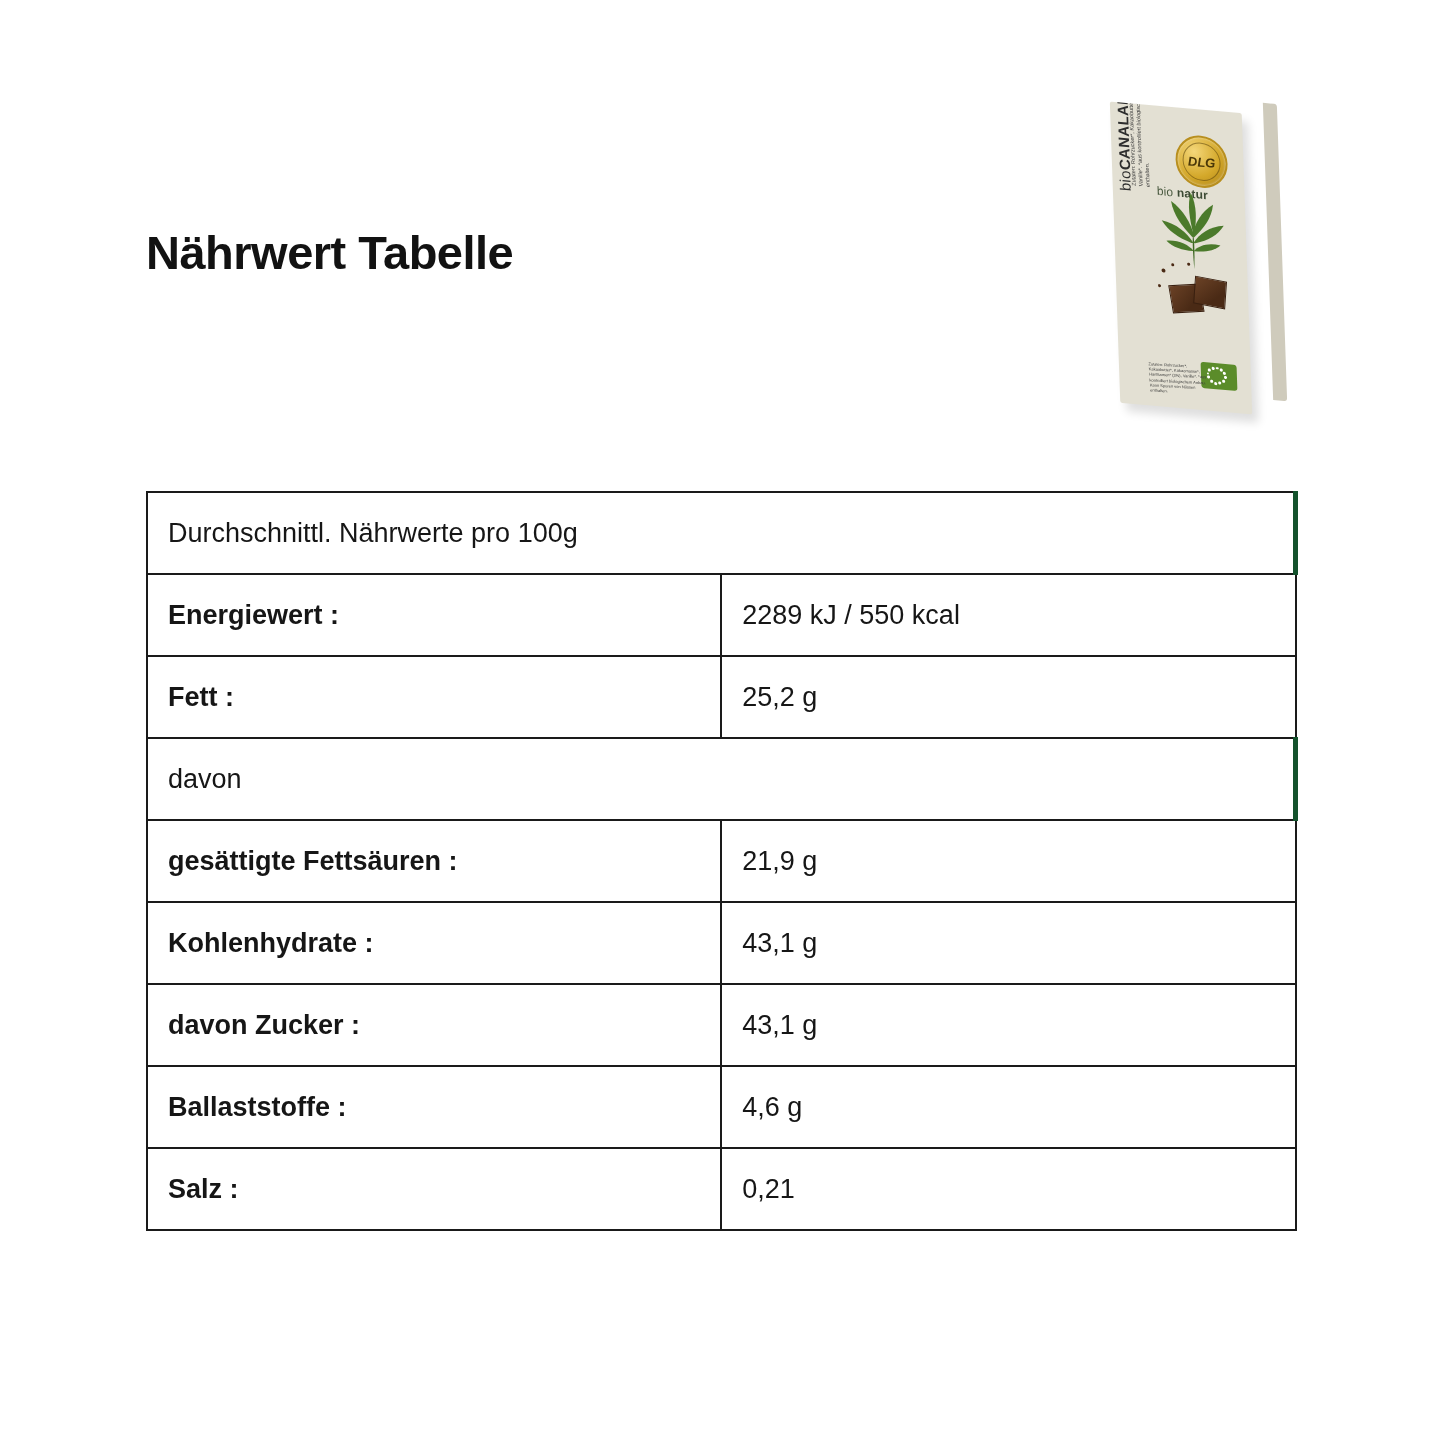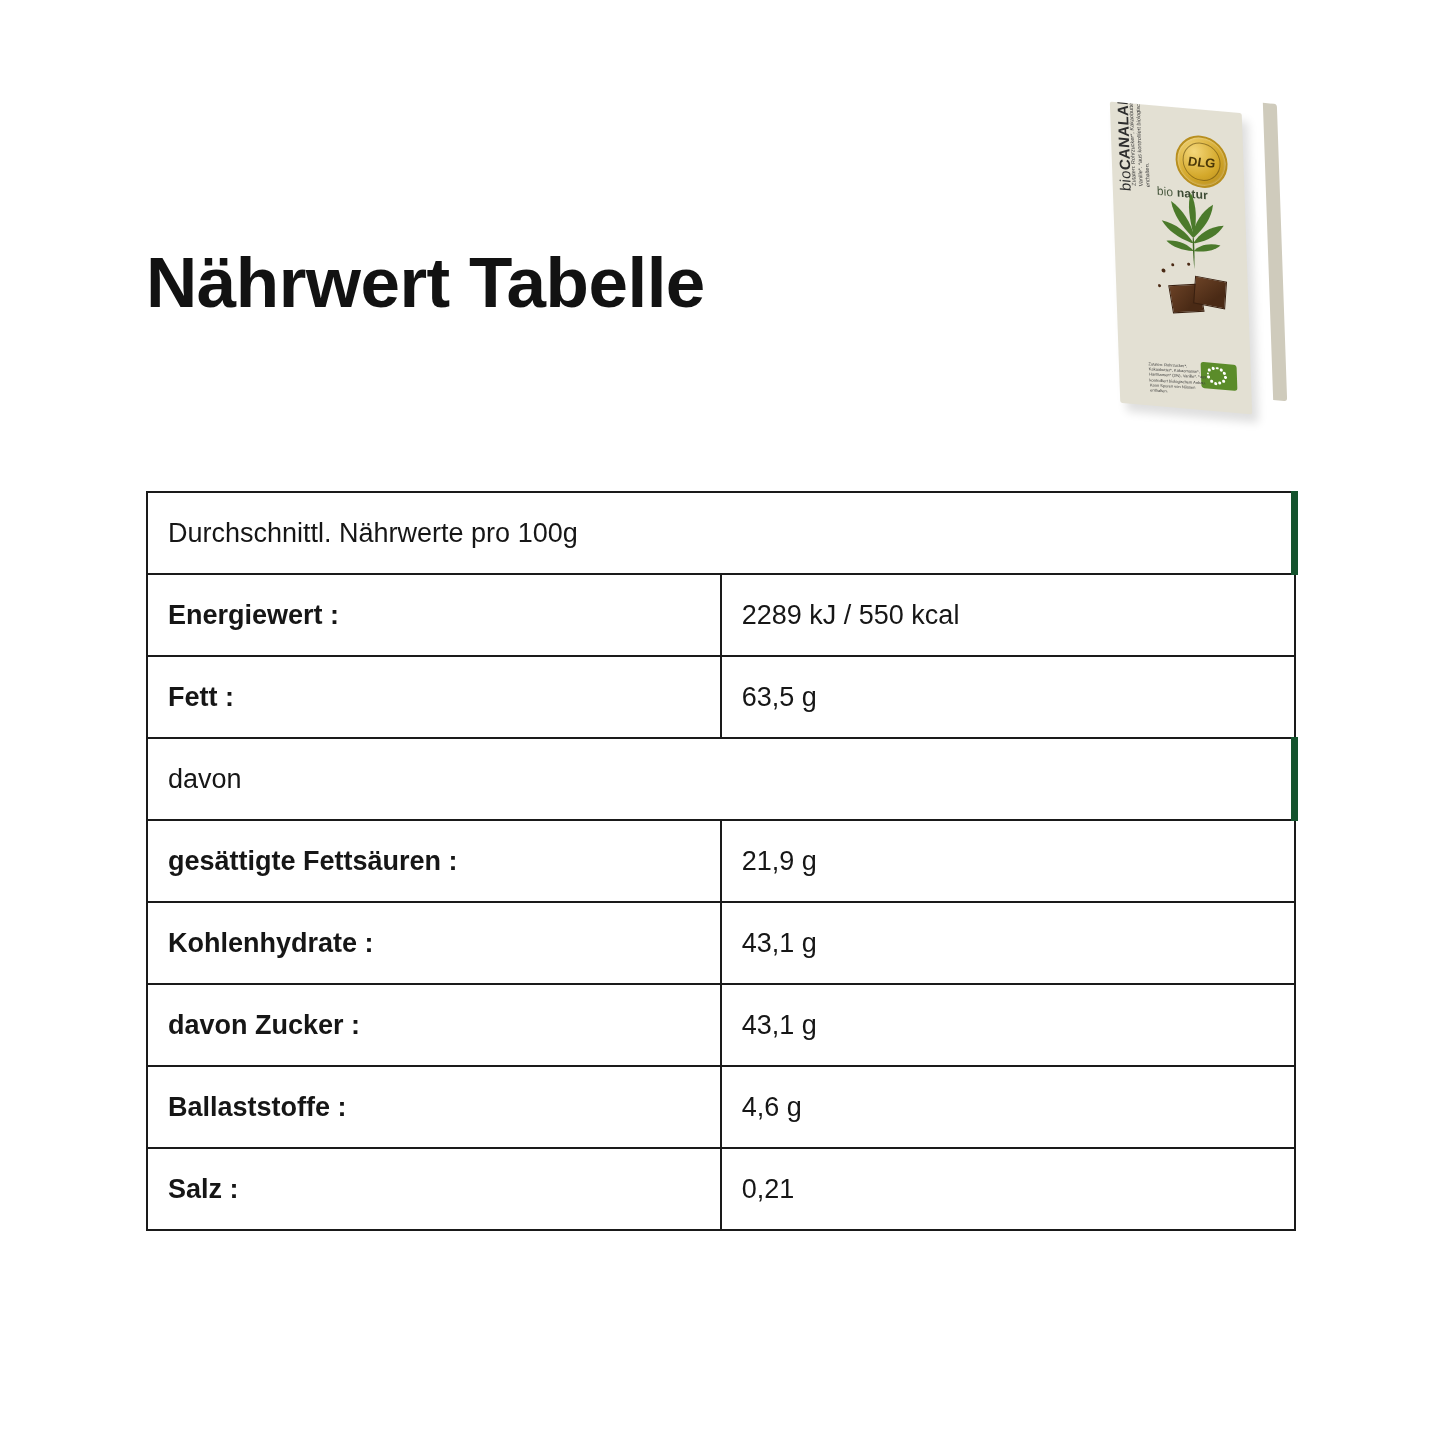--- a/index.html
+++ b/index.html
@@ -21,21 +21,21 @@
     width: 1445px;
     height: 1445px;
     box-sizing: border-box;
   }
 
   
   .title {
     position: absolute;
     left: 146px;
     top: 196px;
-    font-size: 71px;
+    font-size: 47px;
     font-weight: bold;
     letter-spacing: -0.5px;
     line-height: 1.1;
     color: #121212;
     white-space: nowrap;
   }
 
   
   .product-wrap {
     position: absolute;
@@ -209,21 +209,21 @@
   .nutrition-table td {
     border: 2px solid #1a1a1a;
     padding: 0 0 0 20px;
     height: 80px;
     vertical-align: middle;
     font-size: 27px;
     color: #161616;
   }
   .col-label { width: 576px; font-weight: bold; }
   .col-value { width: 576px; }
-  .full-row td { border-right: 7px solid #14532d; }
+  .full-row td { border-right: 5px solid #14532d; }
 </style>
 </head>
 <body>
 
 <div class="page">
 
   <h1 class="title">Nährwert Tabelle</h1>
 
   <div class="product-wrap">
     <div class="pack-side"></div>
@@ -294,21 +294,21 @@
     <tbody>
       <tr class="full-row">
         <td colspan="2">Durchschnittl. Nährwerte pro 100g</td>
       </tr>
       <tr>
         <td class="col-label">Energiewert :</td>
         <td class="col-value">2289 kJ / 550 kcal</td>
       </tr>
       <tr>
         <td class="col-label">Fett :</td>
-        <td class="col-value">63,5 g</td>
+        <td class="col-value">25,2 g</td>
       </tr>
       <tr class="full-row">
         <td colspan="2">davon</td>
       </tr>
       <tr>
         <td class="col-label">gesättigte Fettsäuren :</td>
         <td class="col-value">21,9 g</td>
       </tr>
       <tr>
         <td class="col-label">Kohlenhydrate :</td>

